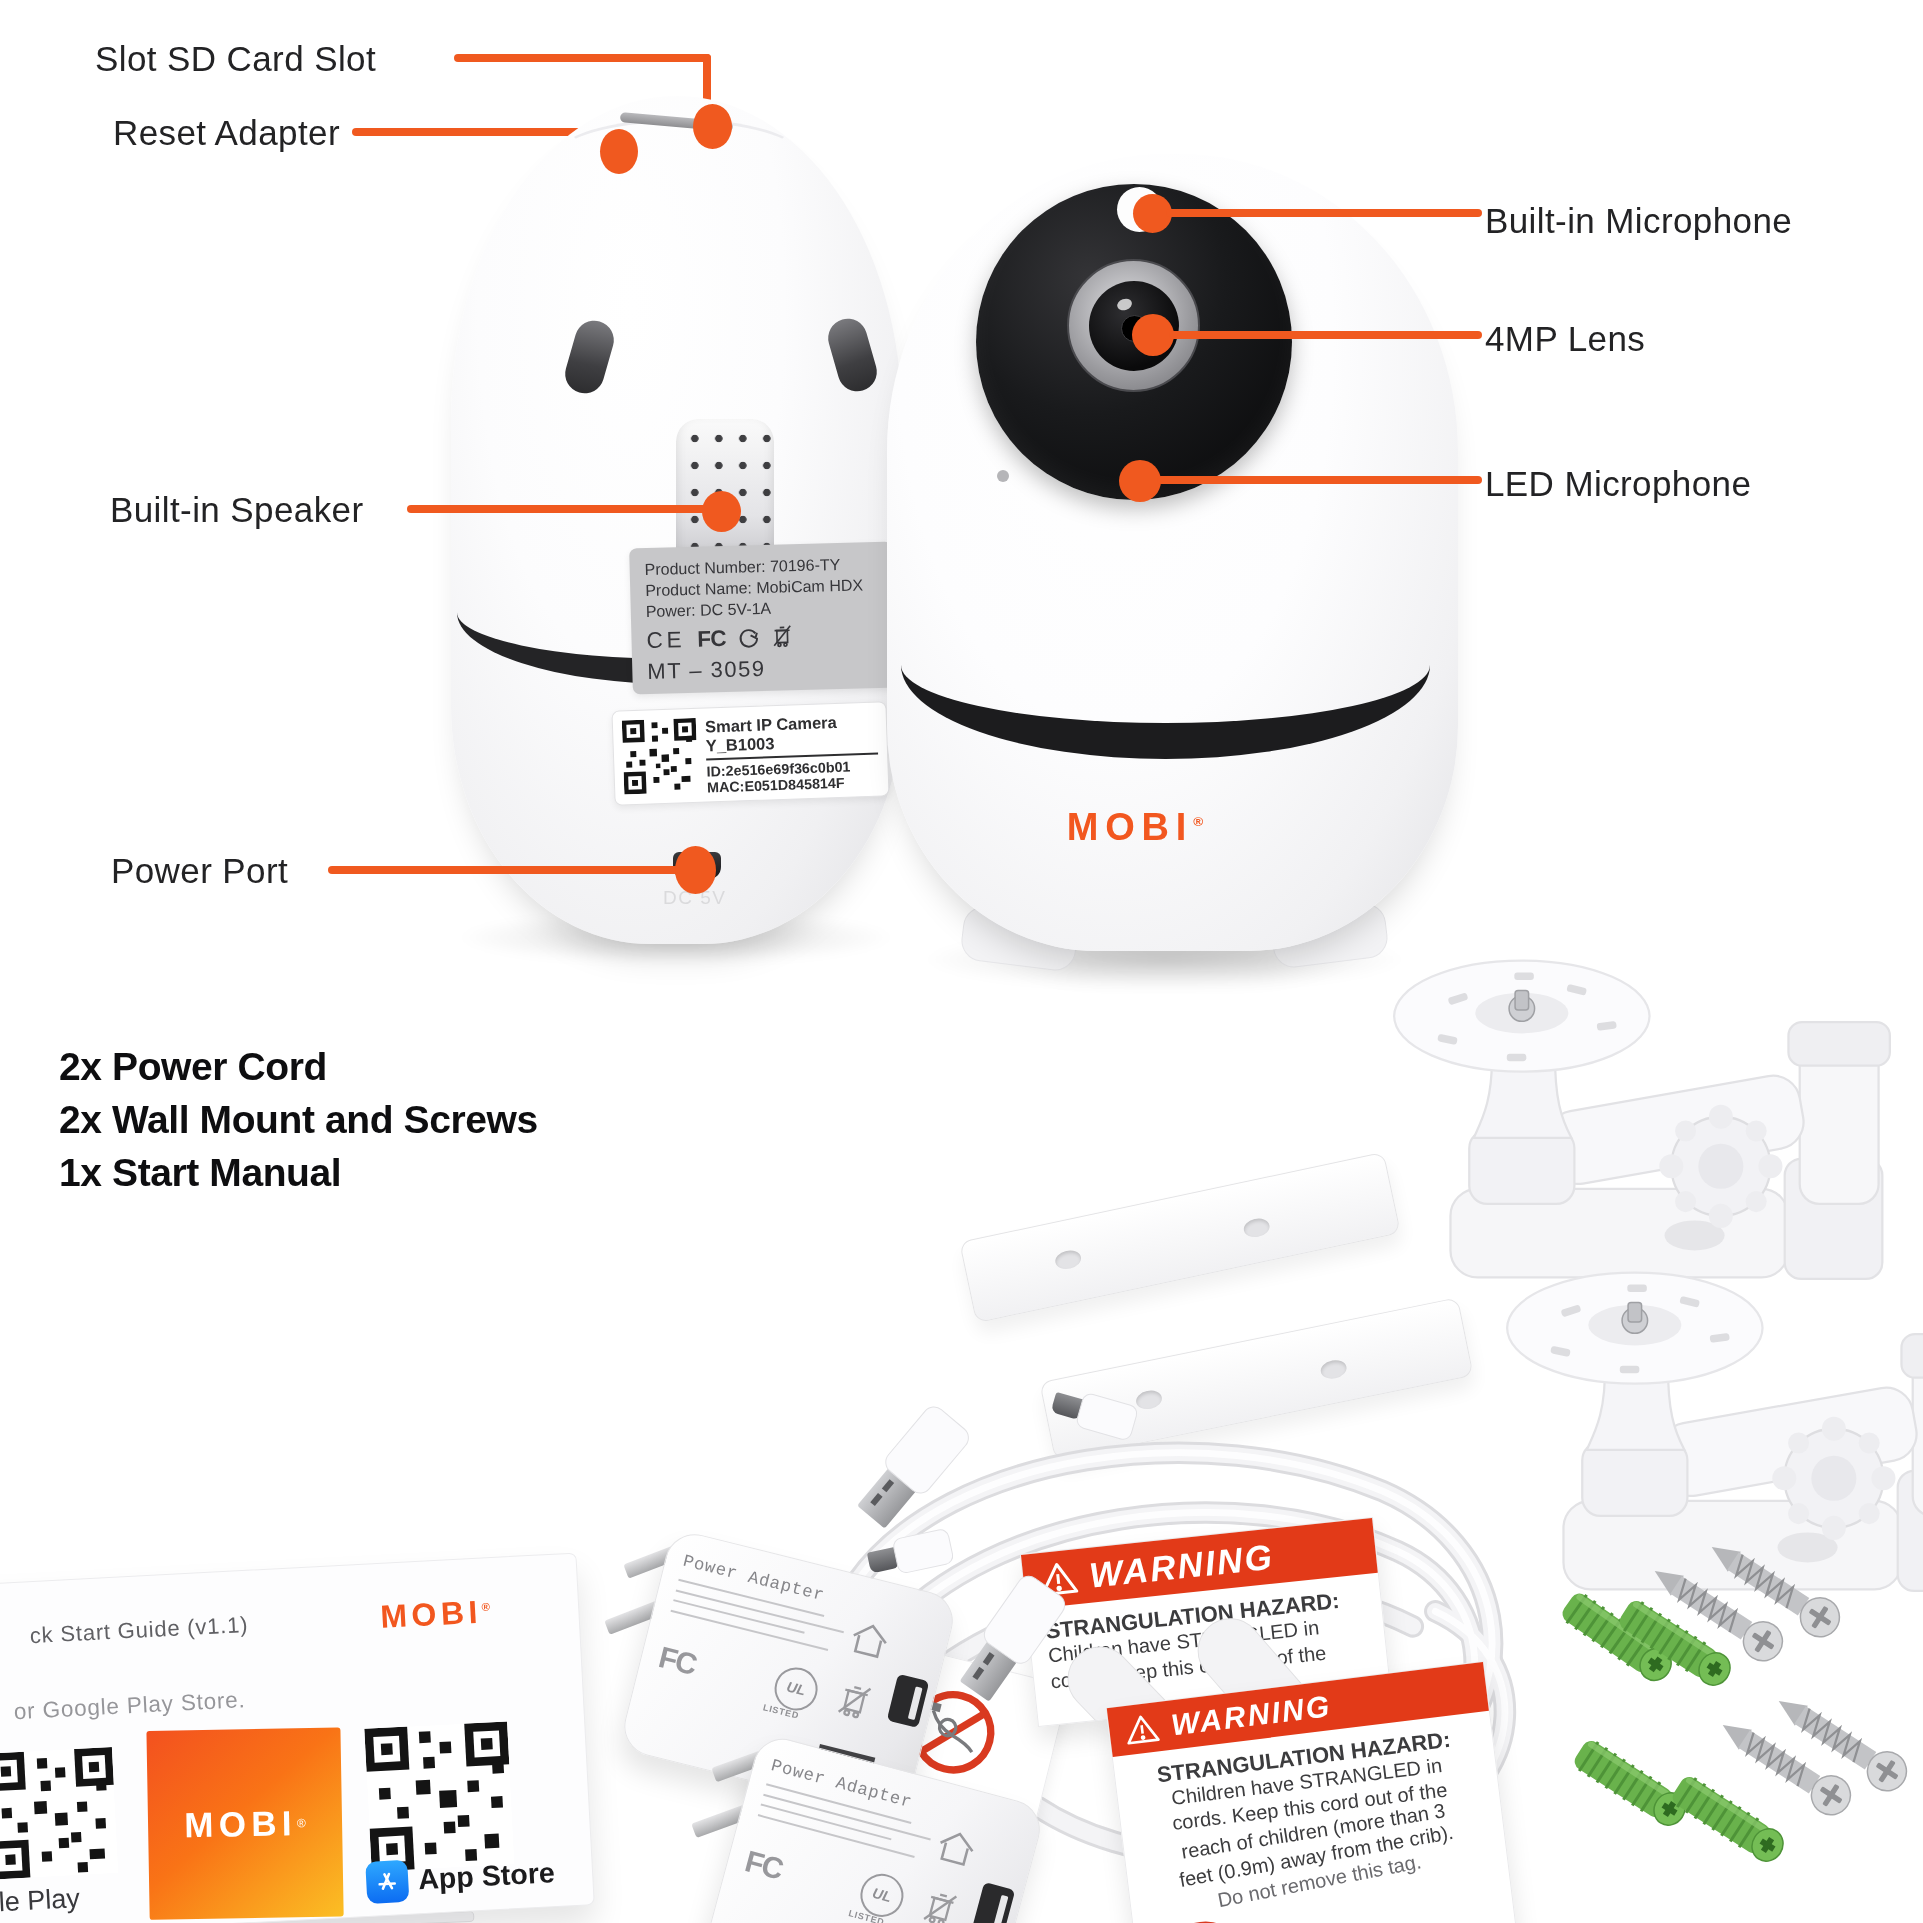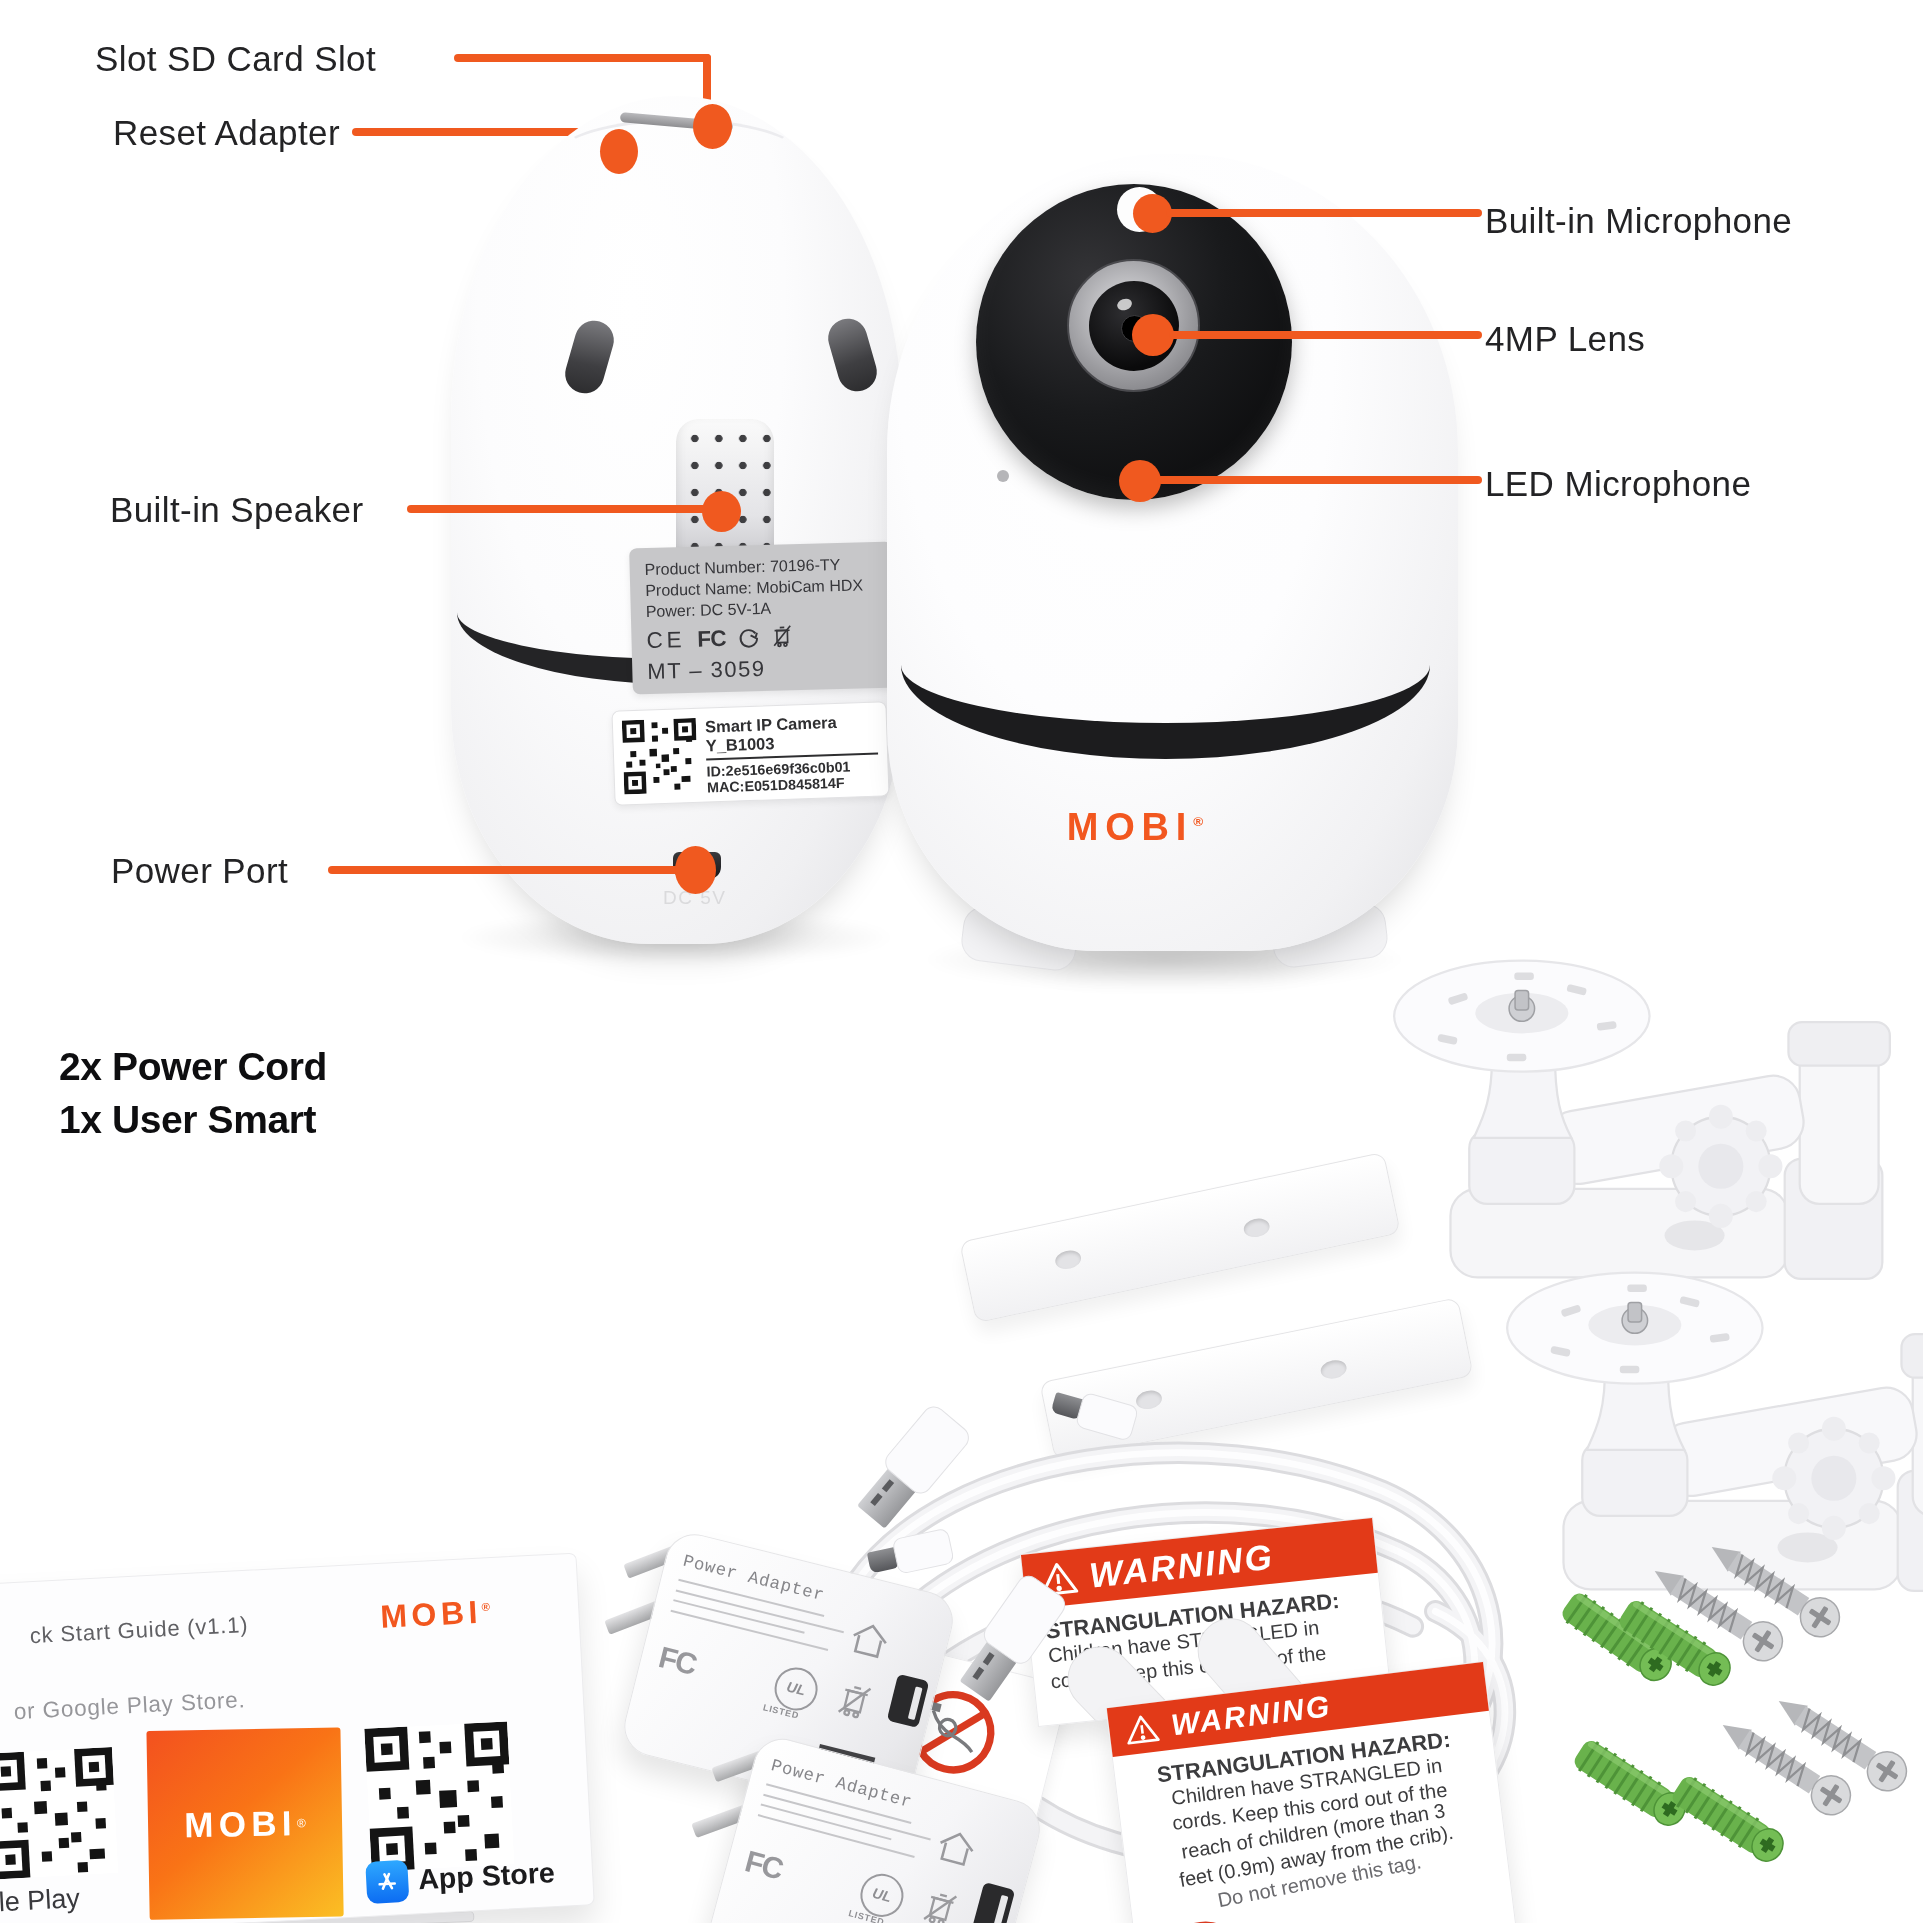--- a/index.html
+++ b/index.html
@@ -294,21 +294,22 @@
   <div class="co-dot" style="left:1132px;top:314px;width:42px;height:42px;z-index:4;"></div>
   <div class="co-line" style="left:1169px;top:331px;width:313px;height:7.5px;z-index:4;"></div>
   <div class="co-label" style="left:1485px;top:319px;">4MP Lens</div>
 
   <div class="co-dot" style="left:1119px;top:460px;width:42px;height:42px;z-index:4;"></div>
   <div class="co-line" style="left:1157px;top:476px;width:325px;height:7.5px;z-index:4;"></div>
   <div class="co-label" style="left:1485px;top:464px;">LED Microphone</div>
 
   <div id="box-list">
     <div class="item">2x Power Cord</div>
-    <div class="item">1x User Smart</div>
+    <div class="item">2x Wall Mount and Screws</div>
+    <div class="item">1x Start Manual</div>
   </div>
 
   <svg class="mount" style="left:1379px;top:941px;" viewBox="0 0 700 470">
     <g stroke="#e2e2e5" stroke-width="3">
       <rect x="95" y="330" width="450" height="118" rx="36" fill="#f6f6f8"></rect>
       <rect x="540" y="290" width="130" height="160" rx="22" fill="#f1f1f4"></rect>
       <rect x="560" y="130" width="105" height="220" rx="26" fill="#f7f7f9"></rect>
       <rect x="545" y="108" width="135" height="58" rx="18" fill="#efeff2"></rect>
       <g transform="rotate(-10 420 250)">
           <rect x="225" y="198" width="340" height="98" rx="36" fill="#f8f8fa"></rect>

